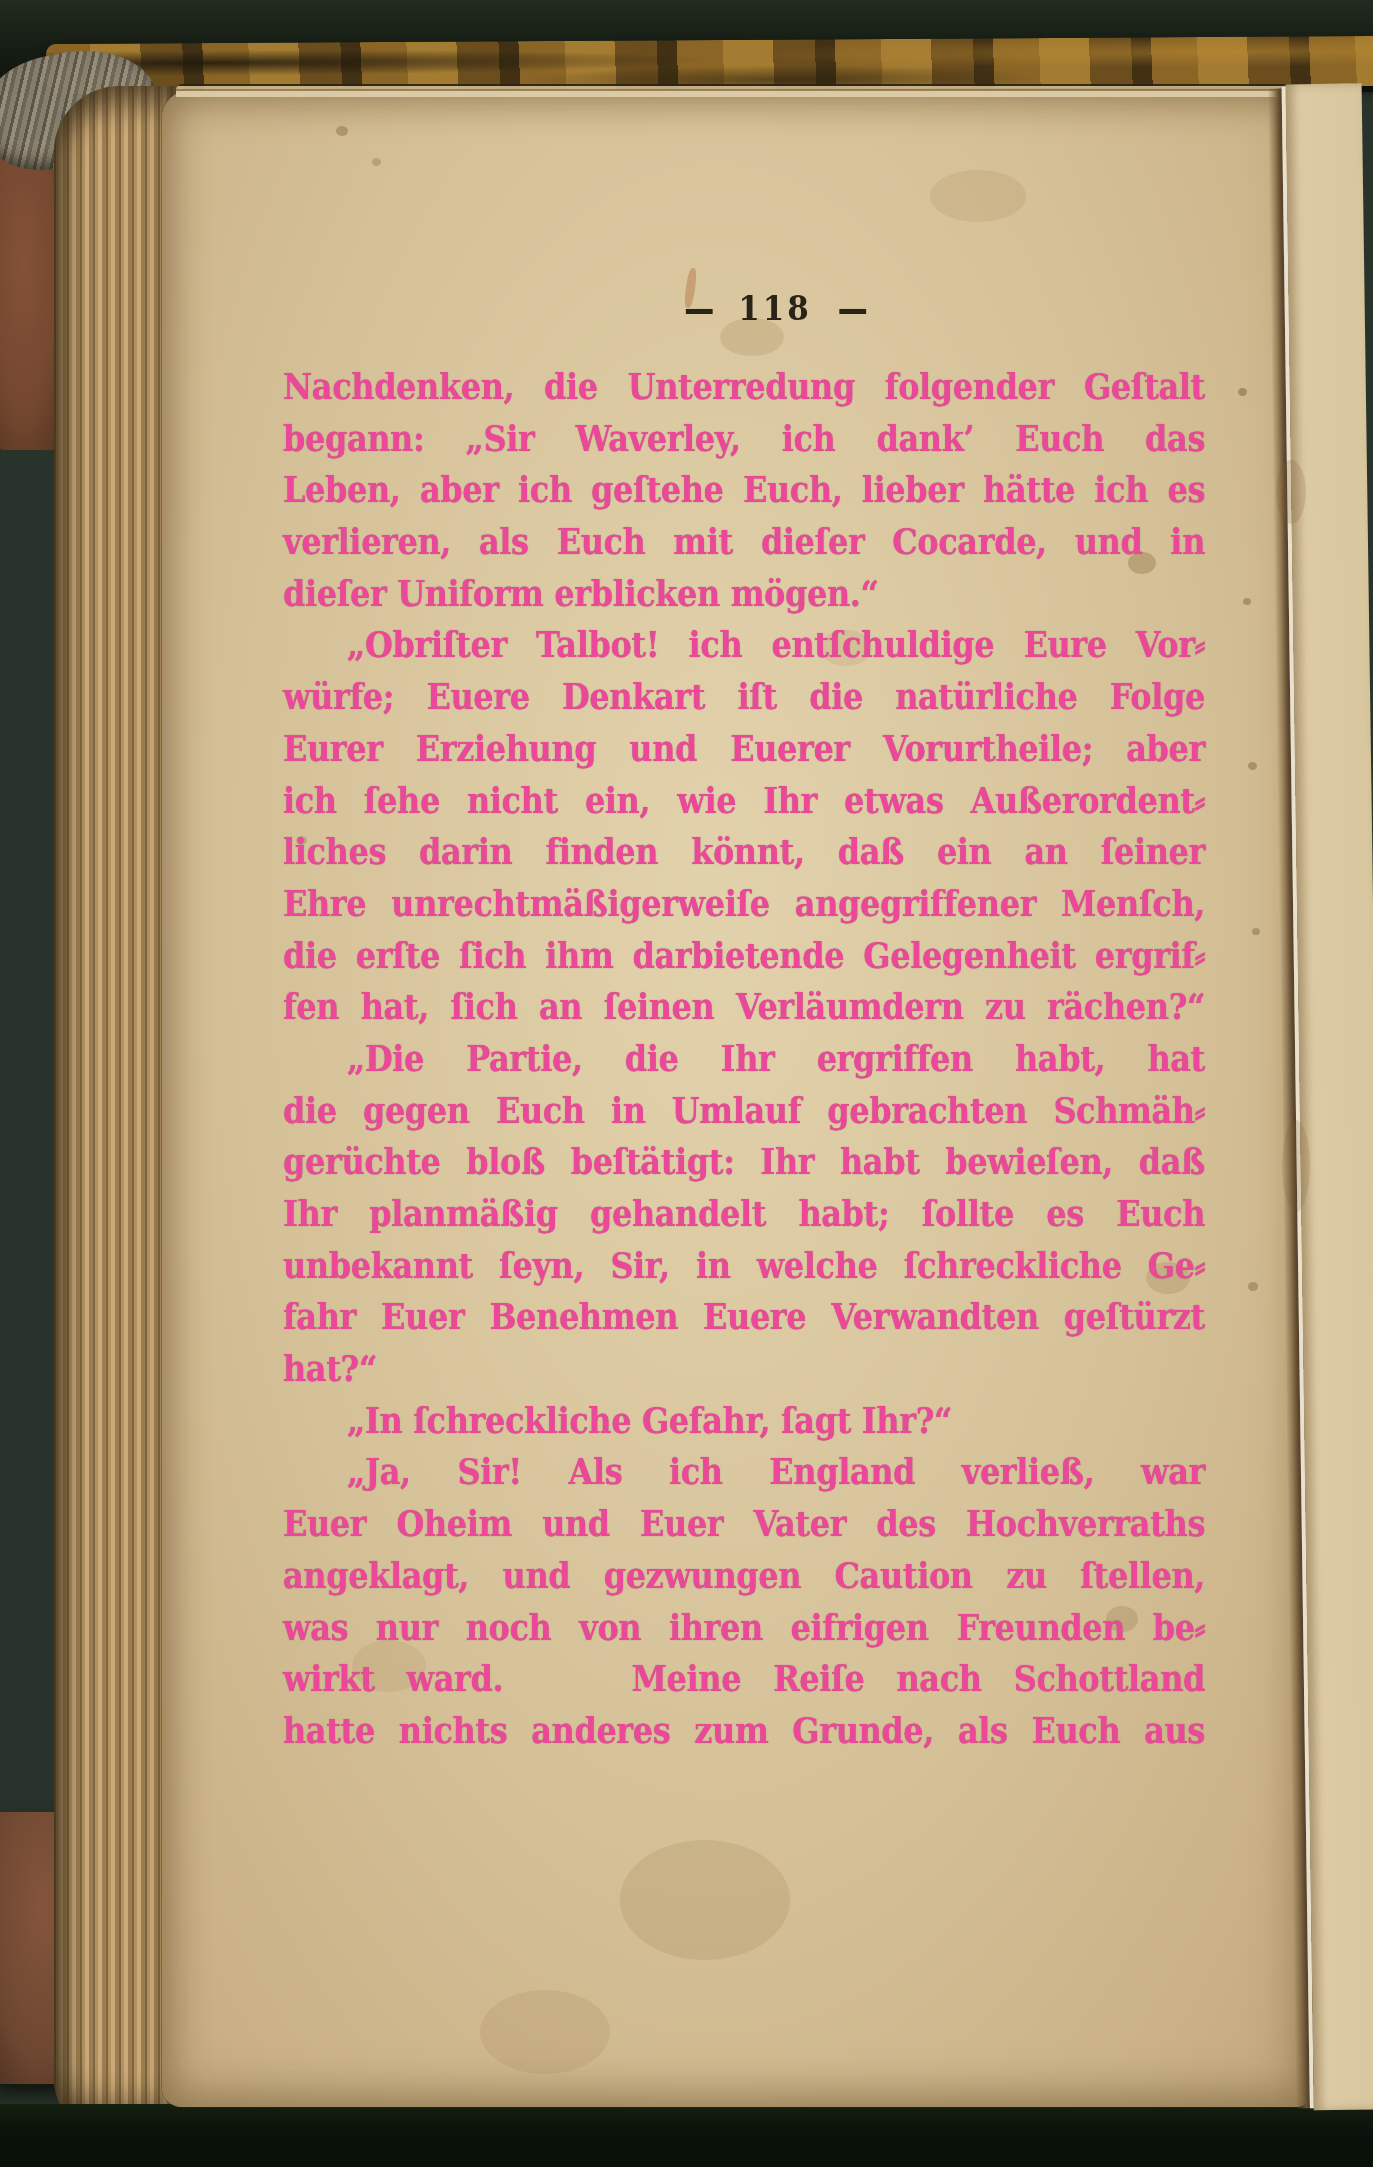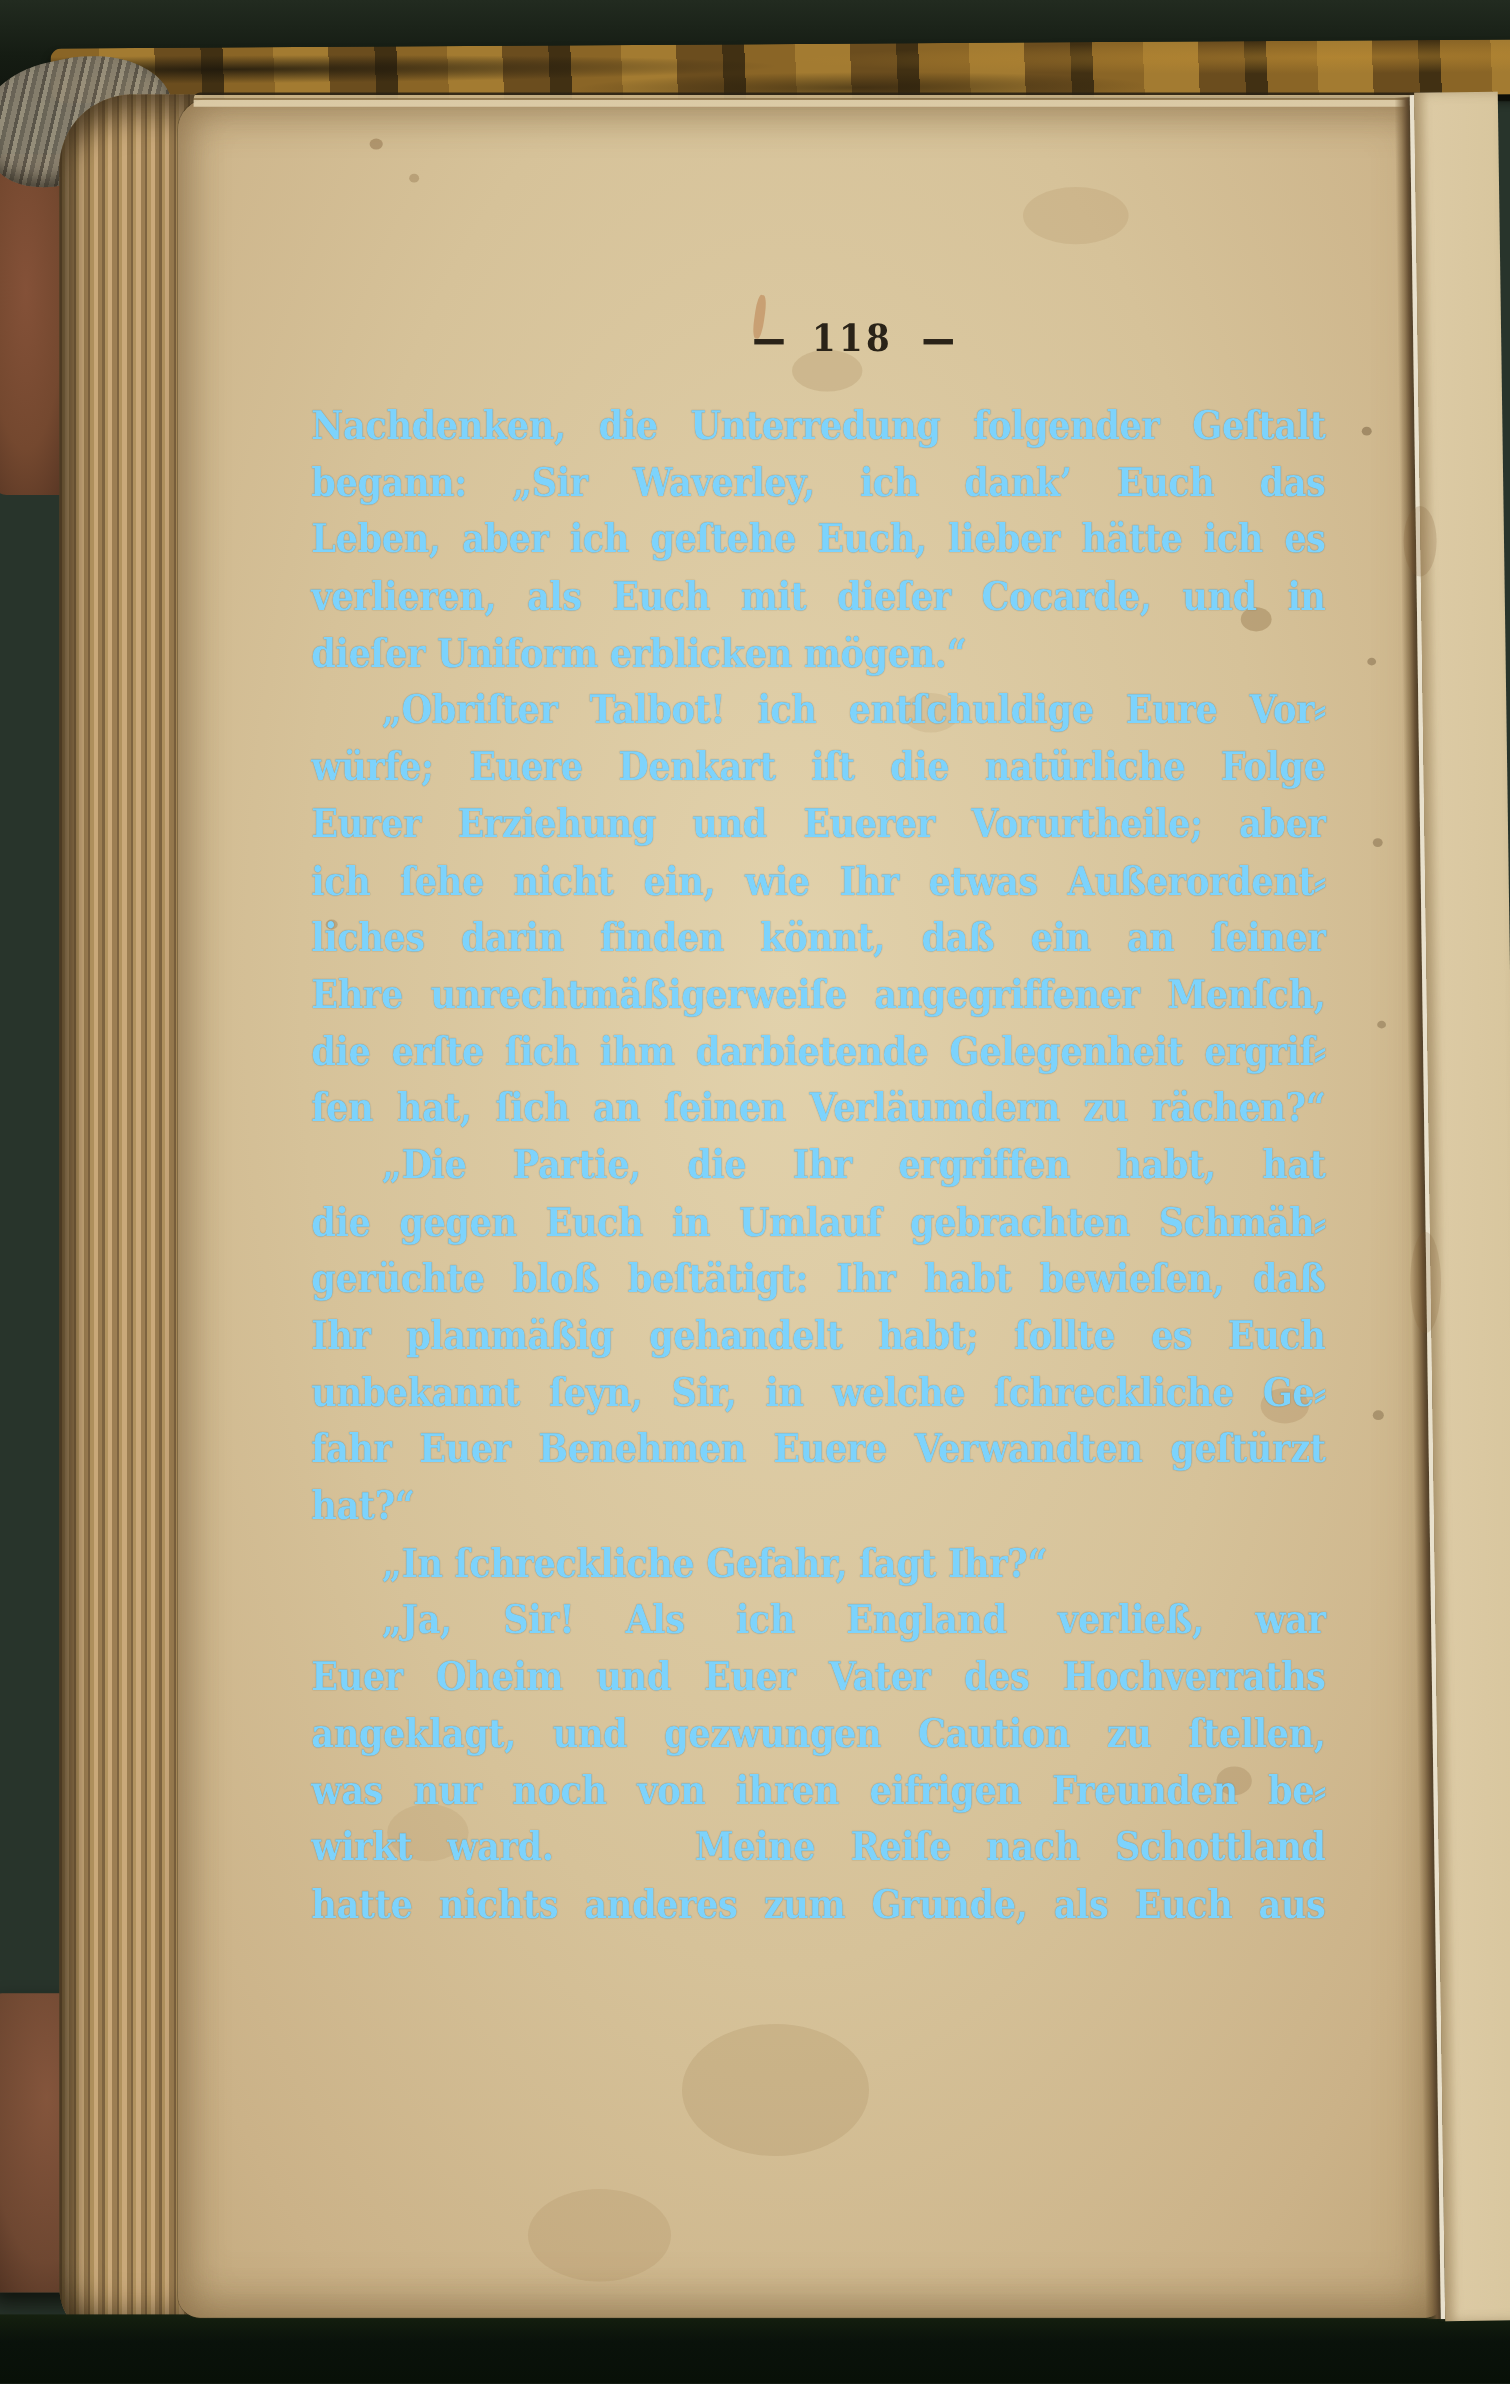--- a/index.html
+++ b/index.html
@@ -64,21 +64,21 @@
      box-shadow:0 0 3px rgba(90,75,50,.8);}
   .next-page{position:absolute;left:44px;top:6px;width:76px;height:2026px;
      background:linear-gradient(90deg,#cdb78e 0%,#dccaa4 18%,#d8c69e 100%);
      box-shadow:inset 6px 0 10px rgba(110,88,55,.35);}
 
   
   .header{left:650px;top:290px;width:250px;display:flex;justify-content:center;align-items:center;
      gap:26px;color:#2a2318;}
   .hdash{font-weight:bold;font-size:30px;letter-spacing:-2px;transform:scaleY(1.4);}
   .pnum{font-weight:bold;font-size:31px;letter-spacing:3px;transform:scaleY(1.1);}
-  .textblock{left:283px;top:362px;width:922px;color:#7dd3fc;}
+  .textblock{left:283px;top:362px;width:922px;color:#ec4899;}
   .tline{font-size:32px;font-weight:bold;line-height:51.7px;height:51.7px;
      letter-spacing:-0.4px;white-space:pre-wrap;transform:scaleY(1.12);
      text-shadow:0 0 1px rgba(42,35,24,.45);}
   .tline.just{text-align:justify;text-align-last:justify;}
   .tline.ind{text-indent:64px;}
 
   
   .stain{border-radius:50%;}
 </style>
 </head>

